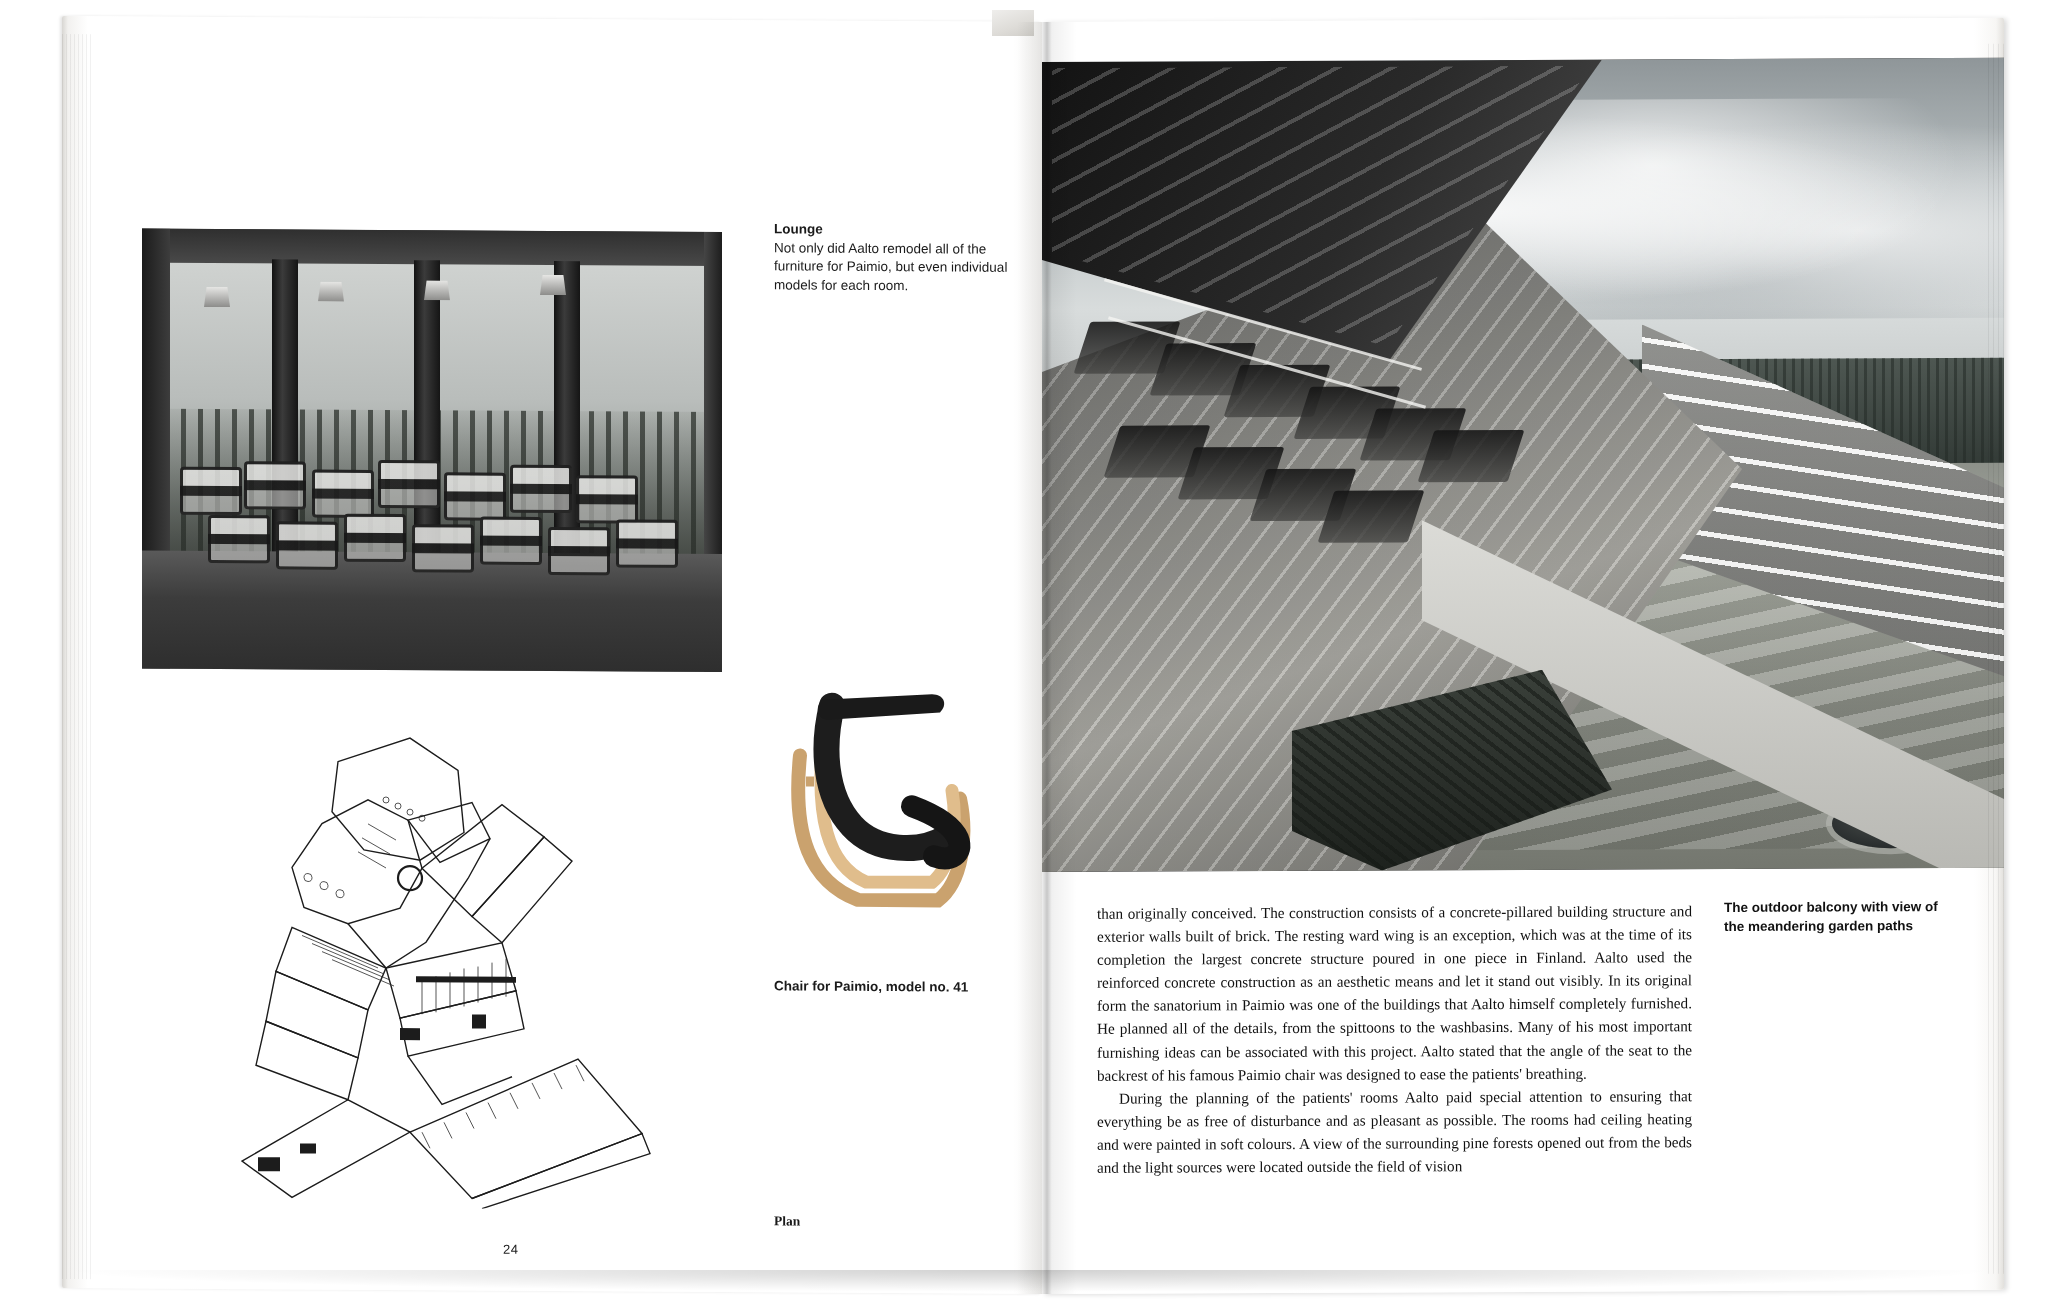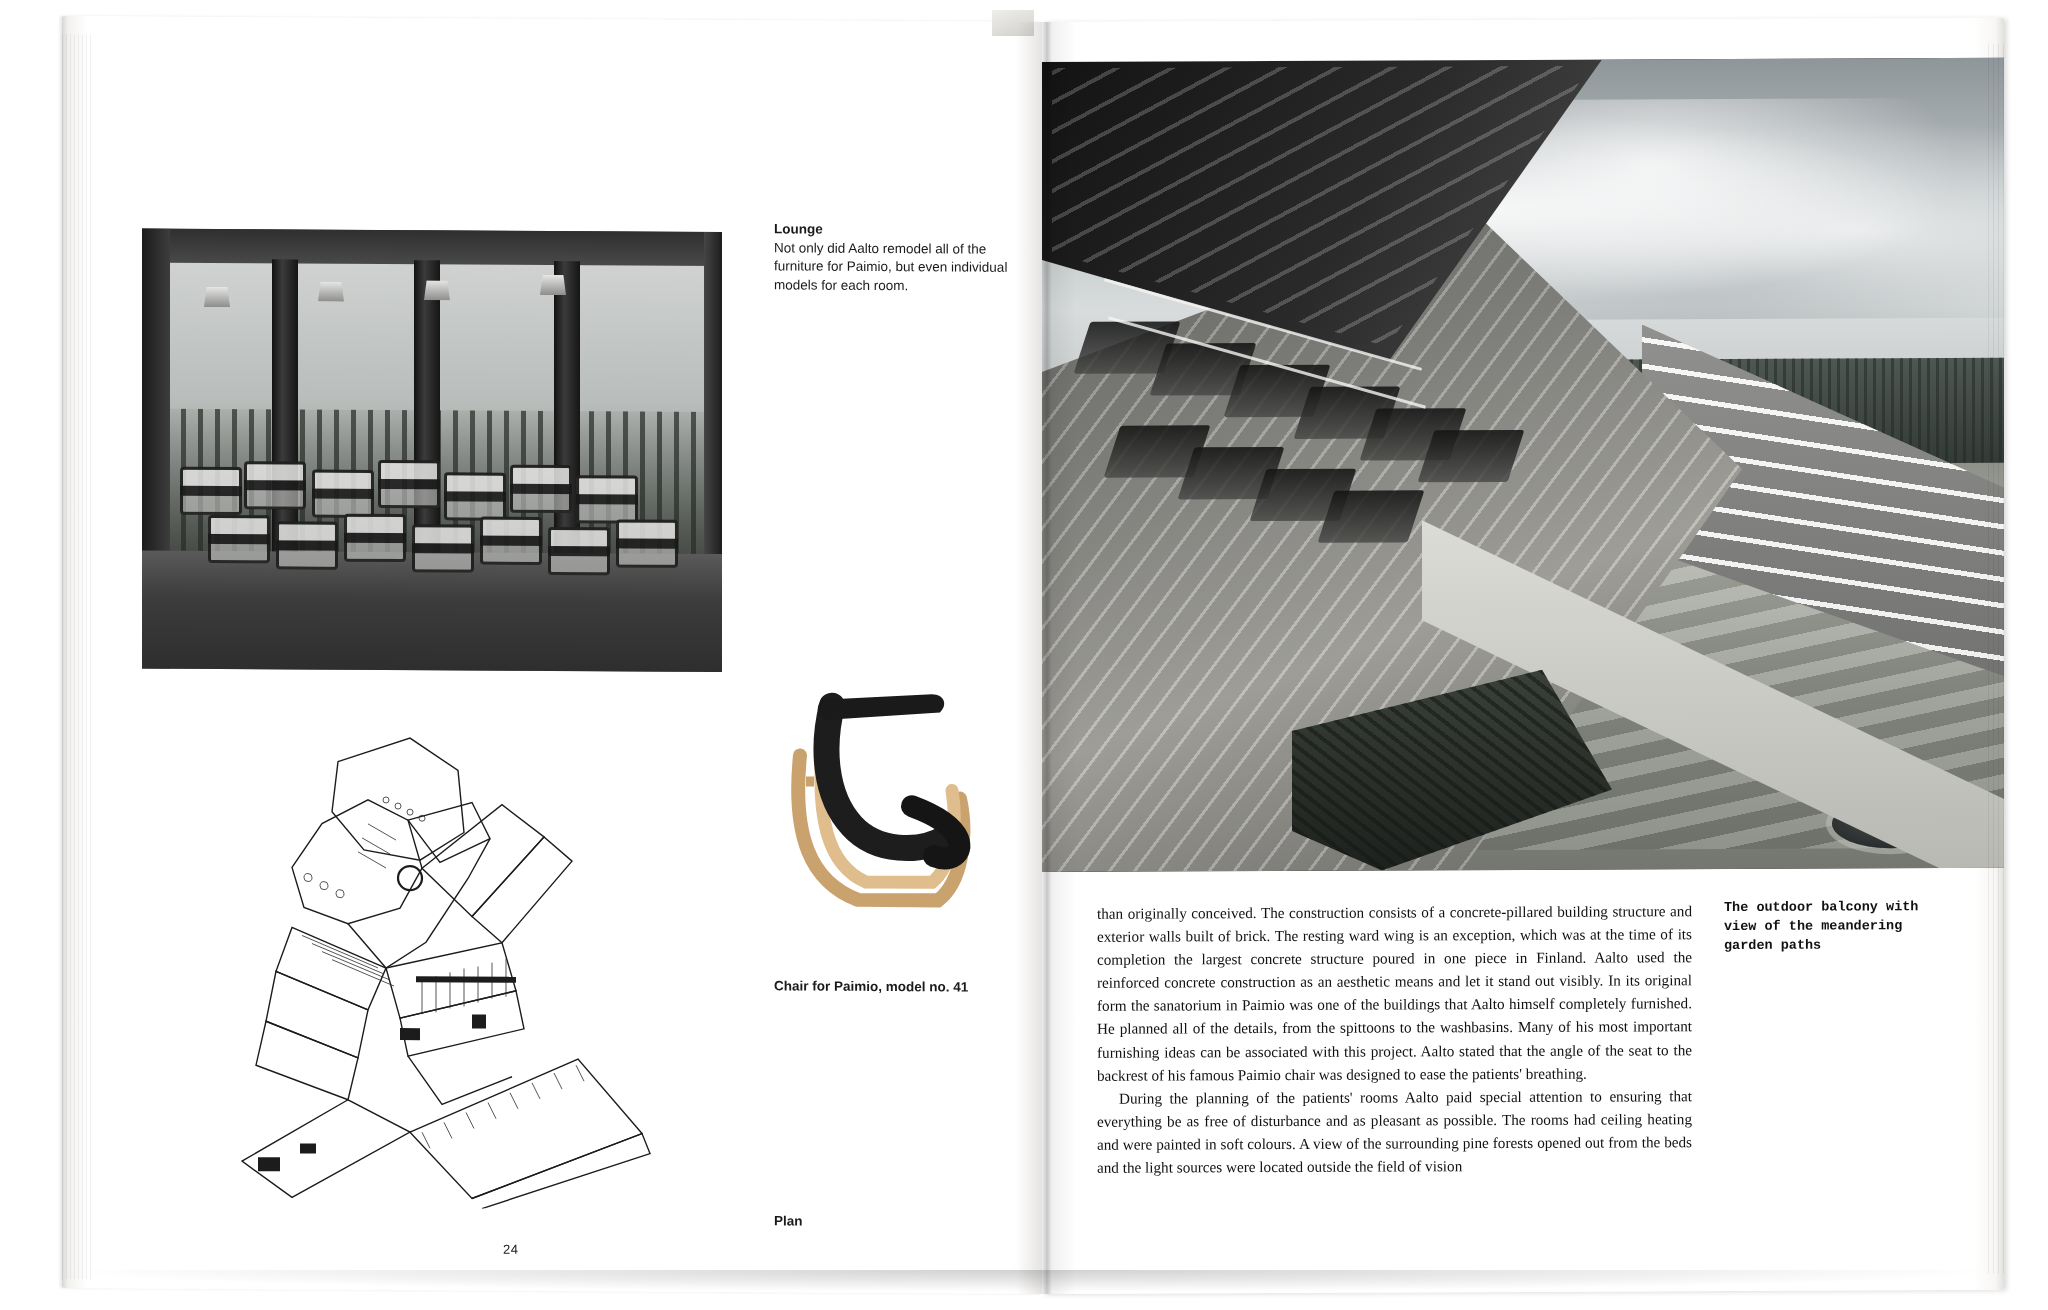--- a/index.html
+++ b/index.html
@@ -179,21 +179,21 @@
     color: #1a1a1a;
     font-family: "Liberation Sans", sans-serif;
   }
   .caption b, .caption .chead {
     font-weight: bold;
     display: block;
   }
 
   .cap-lounge { left: 712px; top: 200px; width: 248px; }
   .cap-chair  { left: 712px; top: 957px; width: 250px; font-weight: bold; }
-  .cap-plan   { left: 712px; top: 1192px; width: 200px; font-weight: bold; }
+  .cap-plan   { left: 712px; top: 1192px; width: 200px; font-weight: bold; font-family: Liberation Serif, serif; }
 
   .folio {
     position: absolute;
     font-size: 13px;
     color: #222;
     font-family: "Liberation Sans", sans-serif;
     letter-spacing: 0.5px;
     text-align: right;
   }
   .folio-left  { left: 441px; top: 1223px; }
@@ -324,21 +324,21 @@
     color: #111;
     text-align: justify;
   }
   .body-col p { margin: 0; }
   .body-col p + p { text-indent: 22px; }
 
   .cap-balcony {
     position: absolute;
     left: 682px; top: 880px;
     width: 230px;
-    font-family: Liberation Mono, monospace;
+    font-family: Liberation Sans, sans-serif;
     font-size: 13.5px;
     line-height: 1.4;
     font-weight: bold;
     color: #111;
   }
 
   
   .book-shadow {
     position: absolute;
     left: 55px; top: 1270px;

